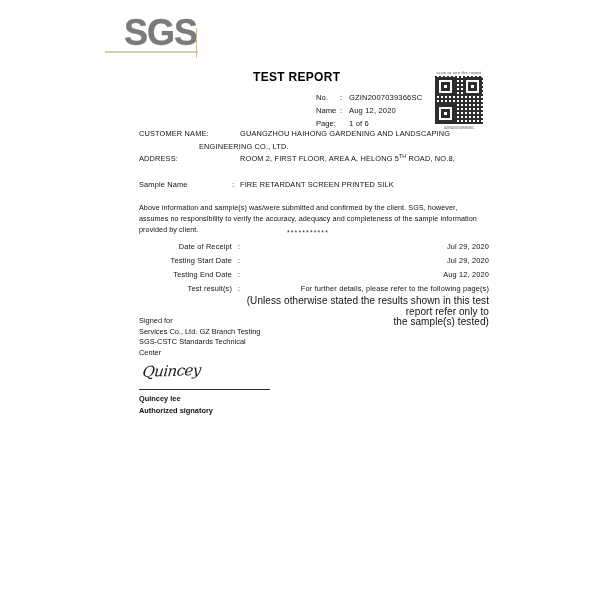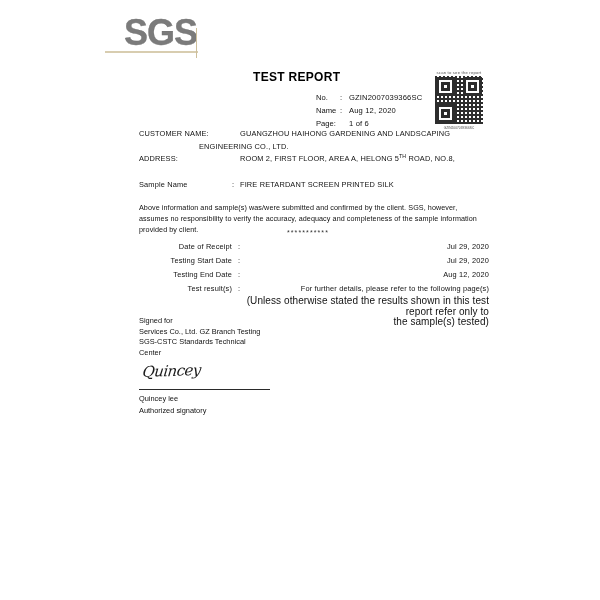--- a/index.html
+++ b/index.html
@@ -245,21 +245,21 @@
     transform-origin: left bottom;
     letter-spacing: -0.6px;
     height: 20px;
   }
   .sig-rule {
     width: 131px;
     height: 1px;
     background: #2a2a2a;
     margin-bottom: 3px;
   }
-  .sig-name { line-height: 11.5px; }
+  .sig-name { line-height: 11.5px; font-weight: bold; }
 
   
   .footer {
     position: absolute;
     left: 0;
     top: 508px;
     width: 600px;
     height: 92px;
   }
 </style>

